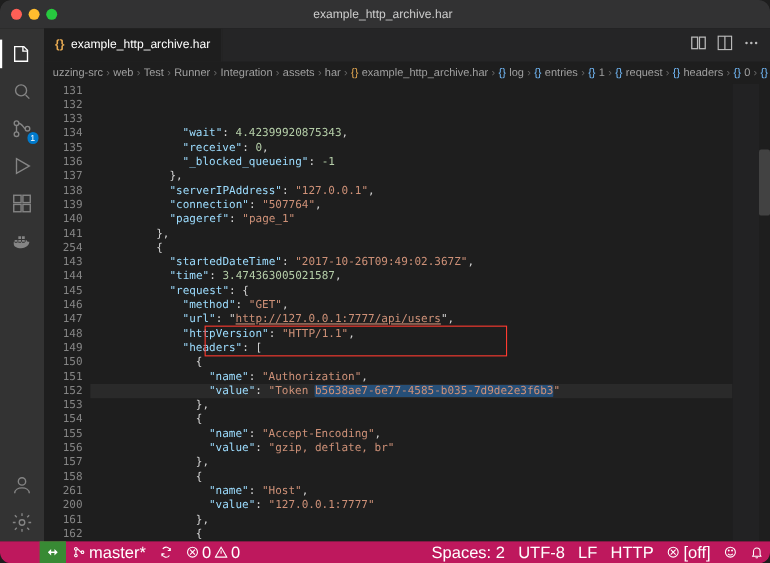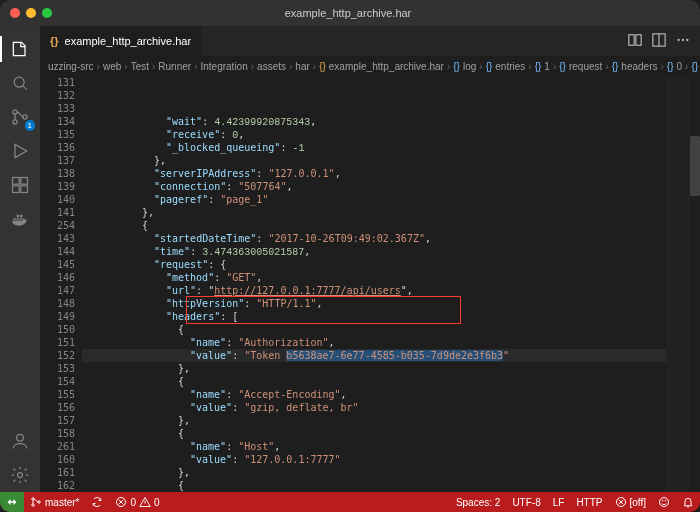--- a/index.html
+++ b/index.html
@@ -123,29 +123,30 @@
     background:#264f78; border-radius:1px;
   }
   .minimap{ width:24px; background:#252526; opacity:.6;}
   .scrollbar-v{width:10px; background:#1e1e1e;}
   .scrollbar-v .thumb{ width:100%; background:#424242; height:60px; margin-top:60px; border-radius:2px;}
 
   
   .pun{color:#d4d4d4;}
   .key{color:#9cdcfe;}
   .str{color:#ce9178;}
-  .num{color:#b5cea8;font-family:Liberation Mono, monospace;}
+  .num{color:#b5cea8;}
   .url{color:#ce9178; text-decoration:underline;}
 
   
   .statusbar{
-    height:20px; background:#b91c1c;
+    height:20px; background:#be185d;
     display:flex; align-items:center;
-    font-size:10px; color:#fff;
+    font-size:15px; color:#fff;
     font-family:-apple-system,sans-serif;
+    padding-left:36px;
   }
   .statusbar .remote{
     background:#388a34; height:100%; display:flex;align-items:center;padding:0 6px;
   }
   .statusbar .item{ padding:0 6px; display:flex;align-items:center; gap:3px; height:100%;}
   .statusbar .flex{flex:1;}
   .statusbar svg{width:12px;height:12px;}
   .bell{ padding-right:10px;}
   .face{padding-right:4px;}
 </style>
@@ -299,21 +300,21 @@
           <div>150</div>
           <div>151</div>
           <div>152</div>
           <div>153</div>
           <div>154</div>
           <div>155</div>
           <div>156</div>
           <div>157</div>
           <div>158</div>
           <div>261</div>
-          <div>160</div>
+          <div>200</div>
           <div>161</div>
           <div>162</div>
         </div>
       <div class="code" id="code">
         <div class="hl-box" id="hlbox" style="top: 220px; left: 104px; height: 28px; width: 275px;"></div>
       <div class="line" style="padding-left: 84px;"><span class="key">"wait"</span><span class="pun">: </span><span class="num">4.42399920875343</span><span class="pun">,</span></div><div class="line" style="padding-left: 84px;"><span class="key">"receive"</span><span class="pun">: </span><span class="num">0</span><span class="pun">,</span></div><div class="line" style="padding-left: 84px;"><span class="key">"_blocked_queueing"</span><span class="pun">: </span><span class="num">-1</span></div><div class="line" style="padding-left: 72px;"><span class="pun">},</span></div><div class="line" style="padding-left: 72px;"><span class="key">"serverIPAddress"</span><span class="pun">: </span><span class="str">"127.0.0.1"</span><span class="pun">,</span></div><div class="line" style="padding-left: 72px;"><span class="key">"connection"</span><span class="pun">: </span><span class="str">"507764"</span><span class="pun">,</span></div><div class="line" style="padding-left: 72px;"><span class="key">"pageref"</span><span class="pun">: </span><span class="str">"page_1"</span></div><div class="line" style="padding-left: 60px;"><span class="pun">},</span></div><div class="line" style="padding-left: 60px;"><span class="pun">{</span></div><div class="line" style="padding-left: 72px;"><span class="key">"startedDateTime"</span><span class="pun">: </span><span class="str">"2017-10-26T09:49:02.367Z"</span><span class="pun">,</span></div><div class="line" style="padding-left: 72px;"><span class="key">"time"</span><span class="pun">: </span><span class="num">3.474363005021587</span><span class="pun">,</span></div><div class="line" style="padding-left: 72px;"><span class="key">"request"</span><span class="pun">: {</span></div><div class="line" style="padding-left: 84px;"><span class="key">"method"</span><span class="pun">: </span><span class="str">"GET"</span><span class="pun">,</span></div><div class="line" style="padding-left: 84px;"><span class="key">"url"</span><span class="pun">: "</span><span class="url">http://127.0.0.1:7777/api/users</span><span class="pun">",</span></div><div class="line" style="padding-left: 84px;"><span class="key">"httpVersion"</span><span class="pun">: </span><span class="str">"HTTP/1.1"</span><span class="pun">,</span></div><div class="line" style="padding-left: 84px;"><span class="key">"headers"</span><span class="pun">: [</span></div><div class="line" style="padding-left: 96px;"><span class="pun">{</span></div><div class="line" style="padding-left: 108px;"><span class="key">"name"</span><span class="pun">: </span><span class="str">"Authorization"</span><span class="pun">,</span></div><div class="line cur" style="padding-left: 108px;"><span class="key">"value"</span><span class="pun">: </span><span class="str">"Token </span><span class="str sel">b5638ae7-6e77-4585-b035-7d9de2e3f6b3</span><span class="str">"</span></div><div class="line" style="padding-left: 96px;"><span class="pun">},</span></div><div class="line" style="padding-left: 96px;"><span class="pun">{</span></div><div class="line" style="padding-left: 108px;"><span class="key">"name"</span><span class="pun">: </span><span class="str">"Accept-Encoding"</span><span class="pun">,</span></div><div class="line" style="padding-left: 108px;"><span class="key">"value"</span><span class="pun">: </span><span class="str">"gzip, deflate, br"</span></div><div class="line" style="padding-left: 96px;"><span class="pun">},</span></div><div class="line" style="padding-left: 96px;"><span class="pun">{</span></div><div class="line" style="padding-left: 108px;"><span class="key">"name"</span><span class="pun">: </span><span class="str">"Host"</span><span class="pun">,</span></div><div class="line" style="padding-left: 108px;"><span class="key">"value"</span><span class="pun">: </span><span class="str">"127.0.0.1:7777"</span></div><div class="line" style="padding-left: 96px;"><span class="pun">},</span></div><div class="line" style="padding-left: 96px;"><span class="pun">{</span></div></div>
       <div class="minimap"></div>
       <div class="scrollbar-v">
           <div class="thumb"></div>
         </div>

